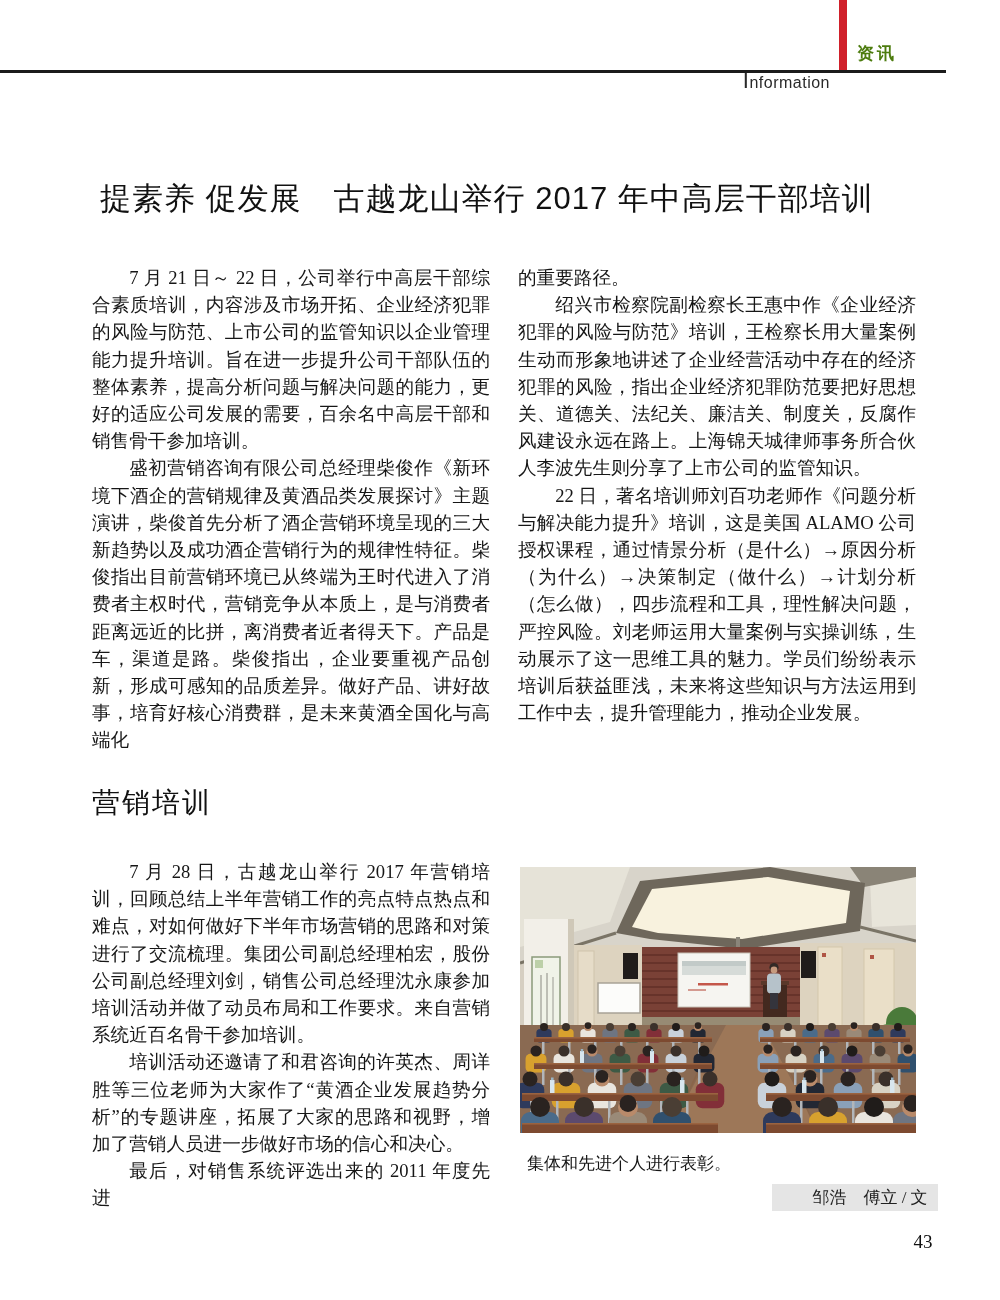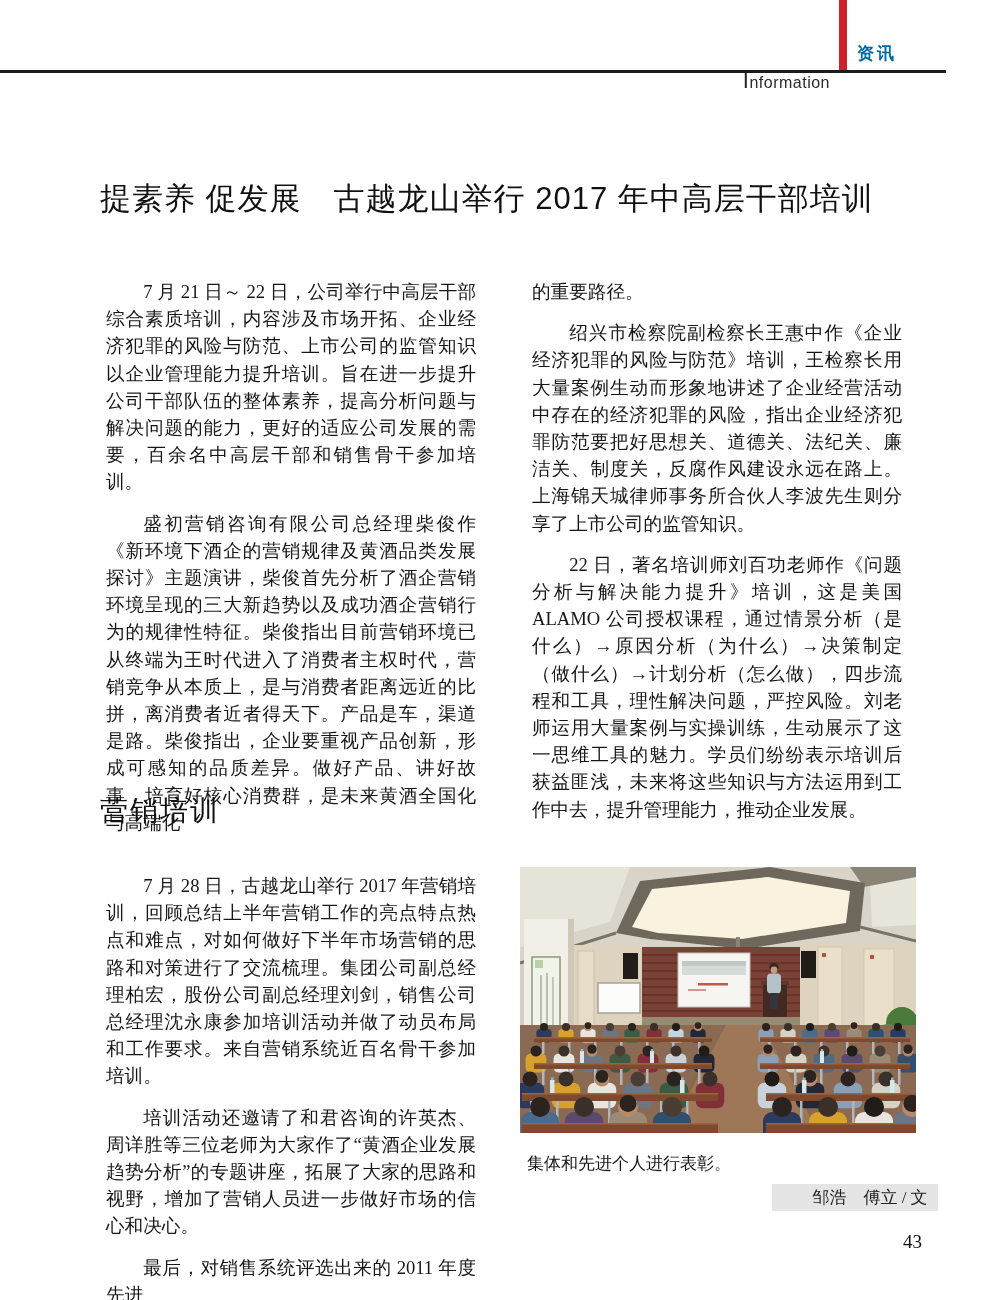--- a/index.html
+++ b/index.html
@@ -5,39 +5,39 @@
   html,body{margin:0;padding:0;background:#fff;}
   .page{position:relative;width:1000px;height:1300px;background:#ffffff;overflow:hidden;
         font-family:"Liberation Serif", serif;color:#1d1d1d;}
   
   .header-rule{position:absolute;left:0;top:70px;width:946px;height:2.5px;background:#1b1b1b;}
   .header-redbar{position:absolute;left:839px;top:0;width:8px;height:70px;background:#d0202a;}
   .header-en{position:absolute;left:726px;top:40px;width:104px;text-align:right;
              font-family:"Liberation Sans", sans-serif;font-size:16px;color:#2a2a2a;letter-spacing:.5px;margin-top:33px;}
   .header-en .cap{font-size:22px;line-height:16px;}
   .header-zh{position:absolute;left:857px;top:42px;font-family:Liberation Serif, serif;
-             font-size:17px;font-weight:bold;color:#0369a1;letter-spacing:3px;}
+             font-size:17px;font-weight:bold;color:#4d7c0f;letter-spacing:3px;}
   
   .a1-title{position:absolute;left:92px;top:170px;width:840px;
             font-family:"Liberation Sans", sans-serif;font-size:31px;font-weight:500;
             color:#111;letter-spacing:1px;white-space:nowrap;}
   .col{position:absolute;width:398px;font-size:18.6px;line-height:27.2px;text-align:justify;color:#161616;}
-  .col p{margin:14px;text-indent:2em;}
+  .col p{margin:0;text-indent:2em;}
   .col p.noindent{text-indent:0;}
   .a1-left{left:92px;top:264px;}
   .a1-right{left:518px;top:264px;}
   
   .a2-title{position:absolute;left:92px;top:784px;font-family:"Liberation Sans", sans-serif;
             font-size:28px;font-weight:500;color:#111;letter-spacing:2px;}
   .a2-left{left:92px;top:858px;}
   .photo{position:absolute;left:520px;top:867px;width:396px;height:266px;overflow:hidden;}
   .caption{position:absolute;left:527px;top:1150px;width:398px;font-size:17px;line-height:27px;color:#161616;}
   .byline{position:absolute;left:772px;top:1184px;width:136px;height:27px;background:#e5e5e5;
           display:flex;align-items:center;justify-content:center;font-size:17px;color:#222;padding-left:30px;}
-  .pagenum{position:absolute;left:903px;top:1231px;width:40px;text-align:left;font-size:19px;color:#111;}
+  .pagenum{position:absolute;left:903px;top:1231px;width:40px;text-align:center;font-size:19px;color:#111;}
 </style>
 </head>
 <body>
 
 <div class="page">
 
   <div class="header-rule"></div>
   <div class="header-redbar"></div>
   <div class="header-en"><span class="cap">I</span><span>nformation</span></div>
   <div class="header-zh">资讯</div>
@@ -46,21 +46,21 @@
   <div class="col a1-left">
       <p>7 月 21 日～ 22 日，公司举行中高层干部综合素质培训，内容涉及市场开拓、企业经济犯罪的风险与防范、上市公司的监管知识以企业管理能力提升培训。旨在进一步提升公司干部队伍的整体素养，提高分析问题与解决问题的能力，更好的适应公司发展的需要，百余名中高层干部和销售骨干参加培训。</p>
       <p>盛初营销咨询有限公司总经理柴俊作《新环境下酒企的营销规律及黄酒品类发展探讨》主题演讲，柴俊首先分析了酒企营销环境呈现的三大新趋势以及成功酒企营销行为的规律性特征。柴俊指出目前营销环境已从终端为王时代进入了消费者主权时代，营销竞争从本质上，是与消费者距离远近的比拼，离消费者近者得天下。产品是车，渠道是路。柴俊指出，企业要重视产品创新，形成可感知的品质差异。做好产品、讲好故事，培育好核心消费群，是未来黄酒全国化与高端化</p>
     </div>
   <div class="col a1-right">
       <p class="noindent">的重要路径。</p>
       <p>绍兴市检察院副检察长王惠中作《企业经济犯罪的风险与防范》培训，王检察长用大量案例生动而形象地讲述了企业经营活动中存在的经济犯罪的风险，指出企业经济犯罪防范要把好思想关、道德关、法纪关、廉洁关、制度关，反腐作风建设永远在路上。上海锦天城律师事务所合伙人李波先生则分享了上市公司的监管知识。</p>
       <p>22 日，著名培训师刘百功老师作《问题分析与解决能力提升》培训，这是美国 ALAMO 公司授权课程，通过情景分析（是什么）→原因分析（为什么）→决策制定（做什么）→计划分析（怎么做），四步流程和工具，理性解决问题，严控风险。刘老师运用大量案例与实操训练，生动展示了这一思维工具的魅力。学员们纷纷表示培训后获益匪浅，未来将这些知识与方法运用到工作中去，提升管理能力，推动企业发展。</p>
     </div>
 
-  <h2 class="a2-title" style="margin:8px;">营销培训</h2>
+  <h2 class="a2-title" style="margin:0;">营销培训</h2>
   <div class="col a2-left">
       <p>7 月 28 日，古越龙山举行 2017 年营销培训，回顾总结上半年营销工作的亮点特点热点和难点，对如何做好下半年市场营销的思路和对策进行了交流梳理。集团公司副总经理柏宏，股份公司副总经理刘剑，销售公司总经理沈永康参加培训活动并做了动员布局和工作要求。来自营销系统近百名骨干参加培训。</p>
       <p>培训活动还邀请了和君咨询的许英杰、周详胜等三位老师为大家作了“黄酒企业发展趋势分析”的专题讲座，拓展了大家的思路和视野，增加了营销人员进一步做好市场的信心和决心。</p>
       <p>最后，对销售系统评选出来的 2011 年度先进</p>
     </div>
 
   <div class="photo">
     <svg width="396" height="266" viewBox="0 0 396 266" xmlns="http://www.w3.org/2000/svg">
 
       <rect x="0" y="0" width="396" height="170" fill="#d6cfc2"></rect>

